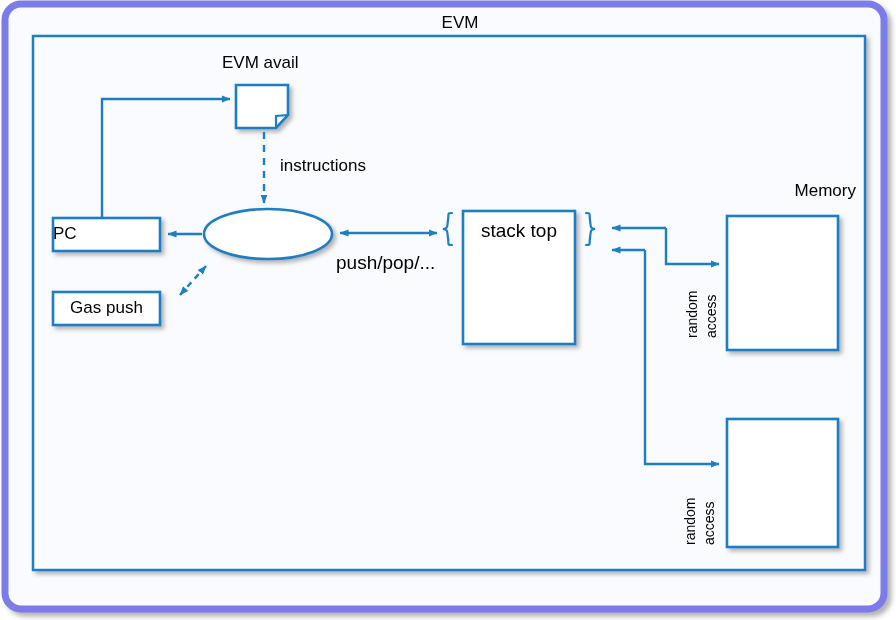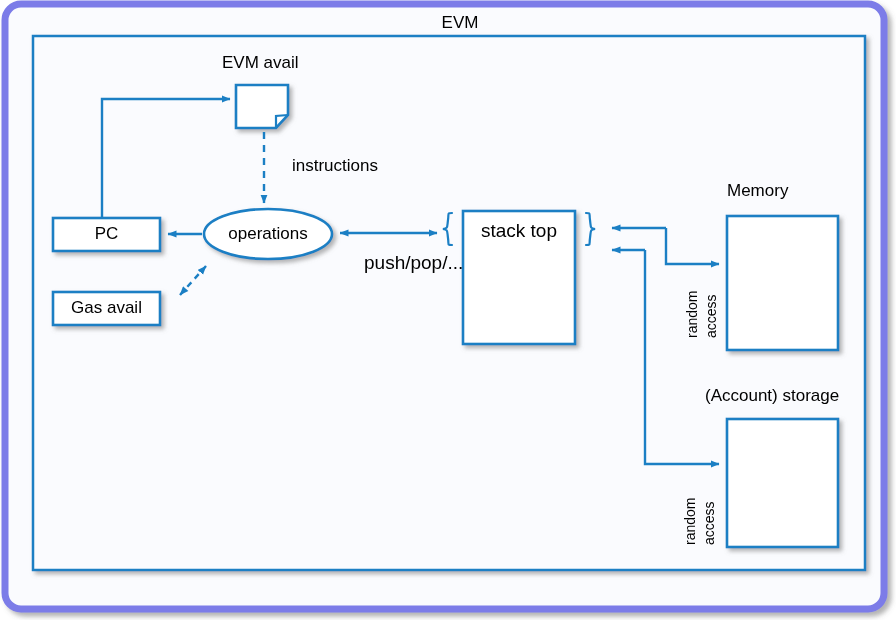--- a/index.html
+++ b/index.html
@@ -142,36 +142,34 @@
     <g>
       <path d="M645,250 L612,250" fill="none" stroke="#1b7fc4" stroke-width="2.4" marker-end="url(#arrowEnd)"></path>
       <path d="M645,250 L645,464 L719,464" fill="none" stroke="#1b7fc4" stroke-width="2.4" marker-end="url(#arrowEnd)"></path>
     </g>
   </svg>
 
   <div class="node-label title-text" style="left:0; top:13px; width:896px; text-align:center;padding-left:12px;">EVM</div>
 
   <div class="node-label box-text" style="left:222px; top:53px;">EVM avail</div>
 
-  <div class="node-label box-text" style="left:280px; top:156px;margin-left:12px;">instructions</div>
+  <div class="node-label box-text" style="left:280px; top:156px;">instructions</div>
 
-  <div class="node-label box-text" style="left:204px; top:224px; width:128px; text-align:center;">operations</div>
 
-  <div class="node-label box-text" style="left:53px; top:224px; width:107px; text-align:center;">PC</div>
+  <div class="node-label box-text" style="left:53px; top:224px; width:107px; ">PC</div>
 
-  <div class="node-label box-text" style="left:53px; top:298px; width:107px; text-align:center;">Gas avail</div>
+  <div class="node-label box-text" style="left:53px; top:298px; width:107px; text-align:center;">Gas push</div>
 
-  <div class="node-label small-text" style="left:336px; top:252px;margin-left:28px;">push/pop/...</div>
+  <div class="node-label small-text" style="left:336px; top:252px;">push/pop/...</div>
 
 
   <div class="node-label small-text" style="left:463px; top:220px; width:112px; text-align:center;">stack top</div>
 
-  <div class="node-label box-text" style="left:727px; top:181px; width:111px; text-align:left;">Memory</div>
+  <div class="node-label box-text" style="left:745px; top:181px; width:111px; text-align:right;">Memory</div>
 
-  <div class="node-label box-text" style="left:705px; top:386px;">(Account) storage</div>
 
   <div class="node-label vert-text" style="left:684px; top:338px;">random</div>
 
   <div class="node-label vert-text" style="left:703px; top:338px;">access</div>
 
   <div class="node-label vert-text" style="left:682px; top:545px;">random</div>
 
   <div class="node-label vert-text" style="left:701px; top:545px;">access</div>
 
 </div>

